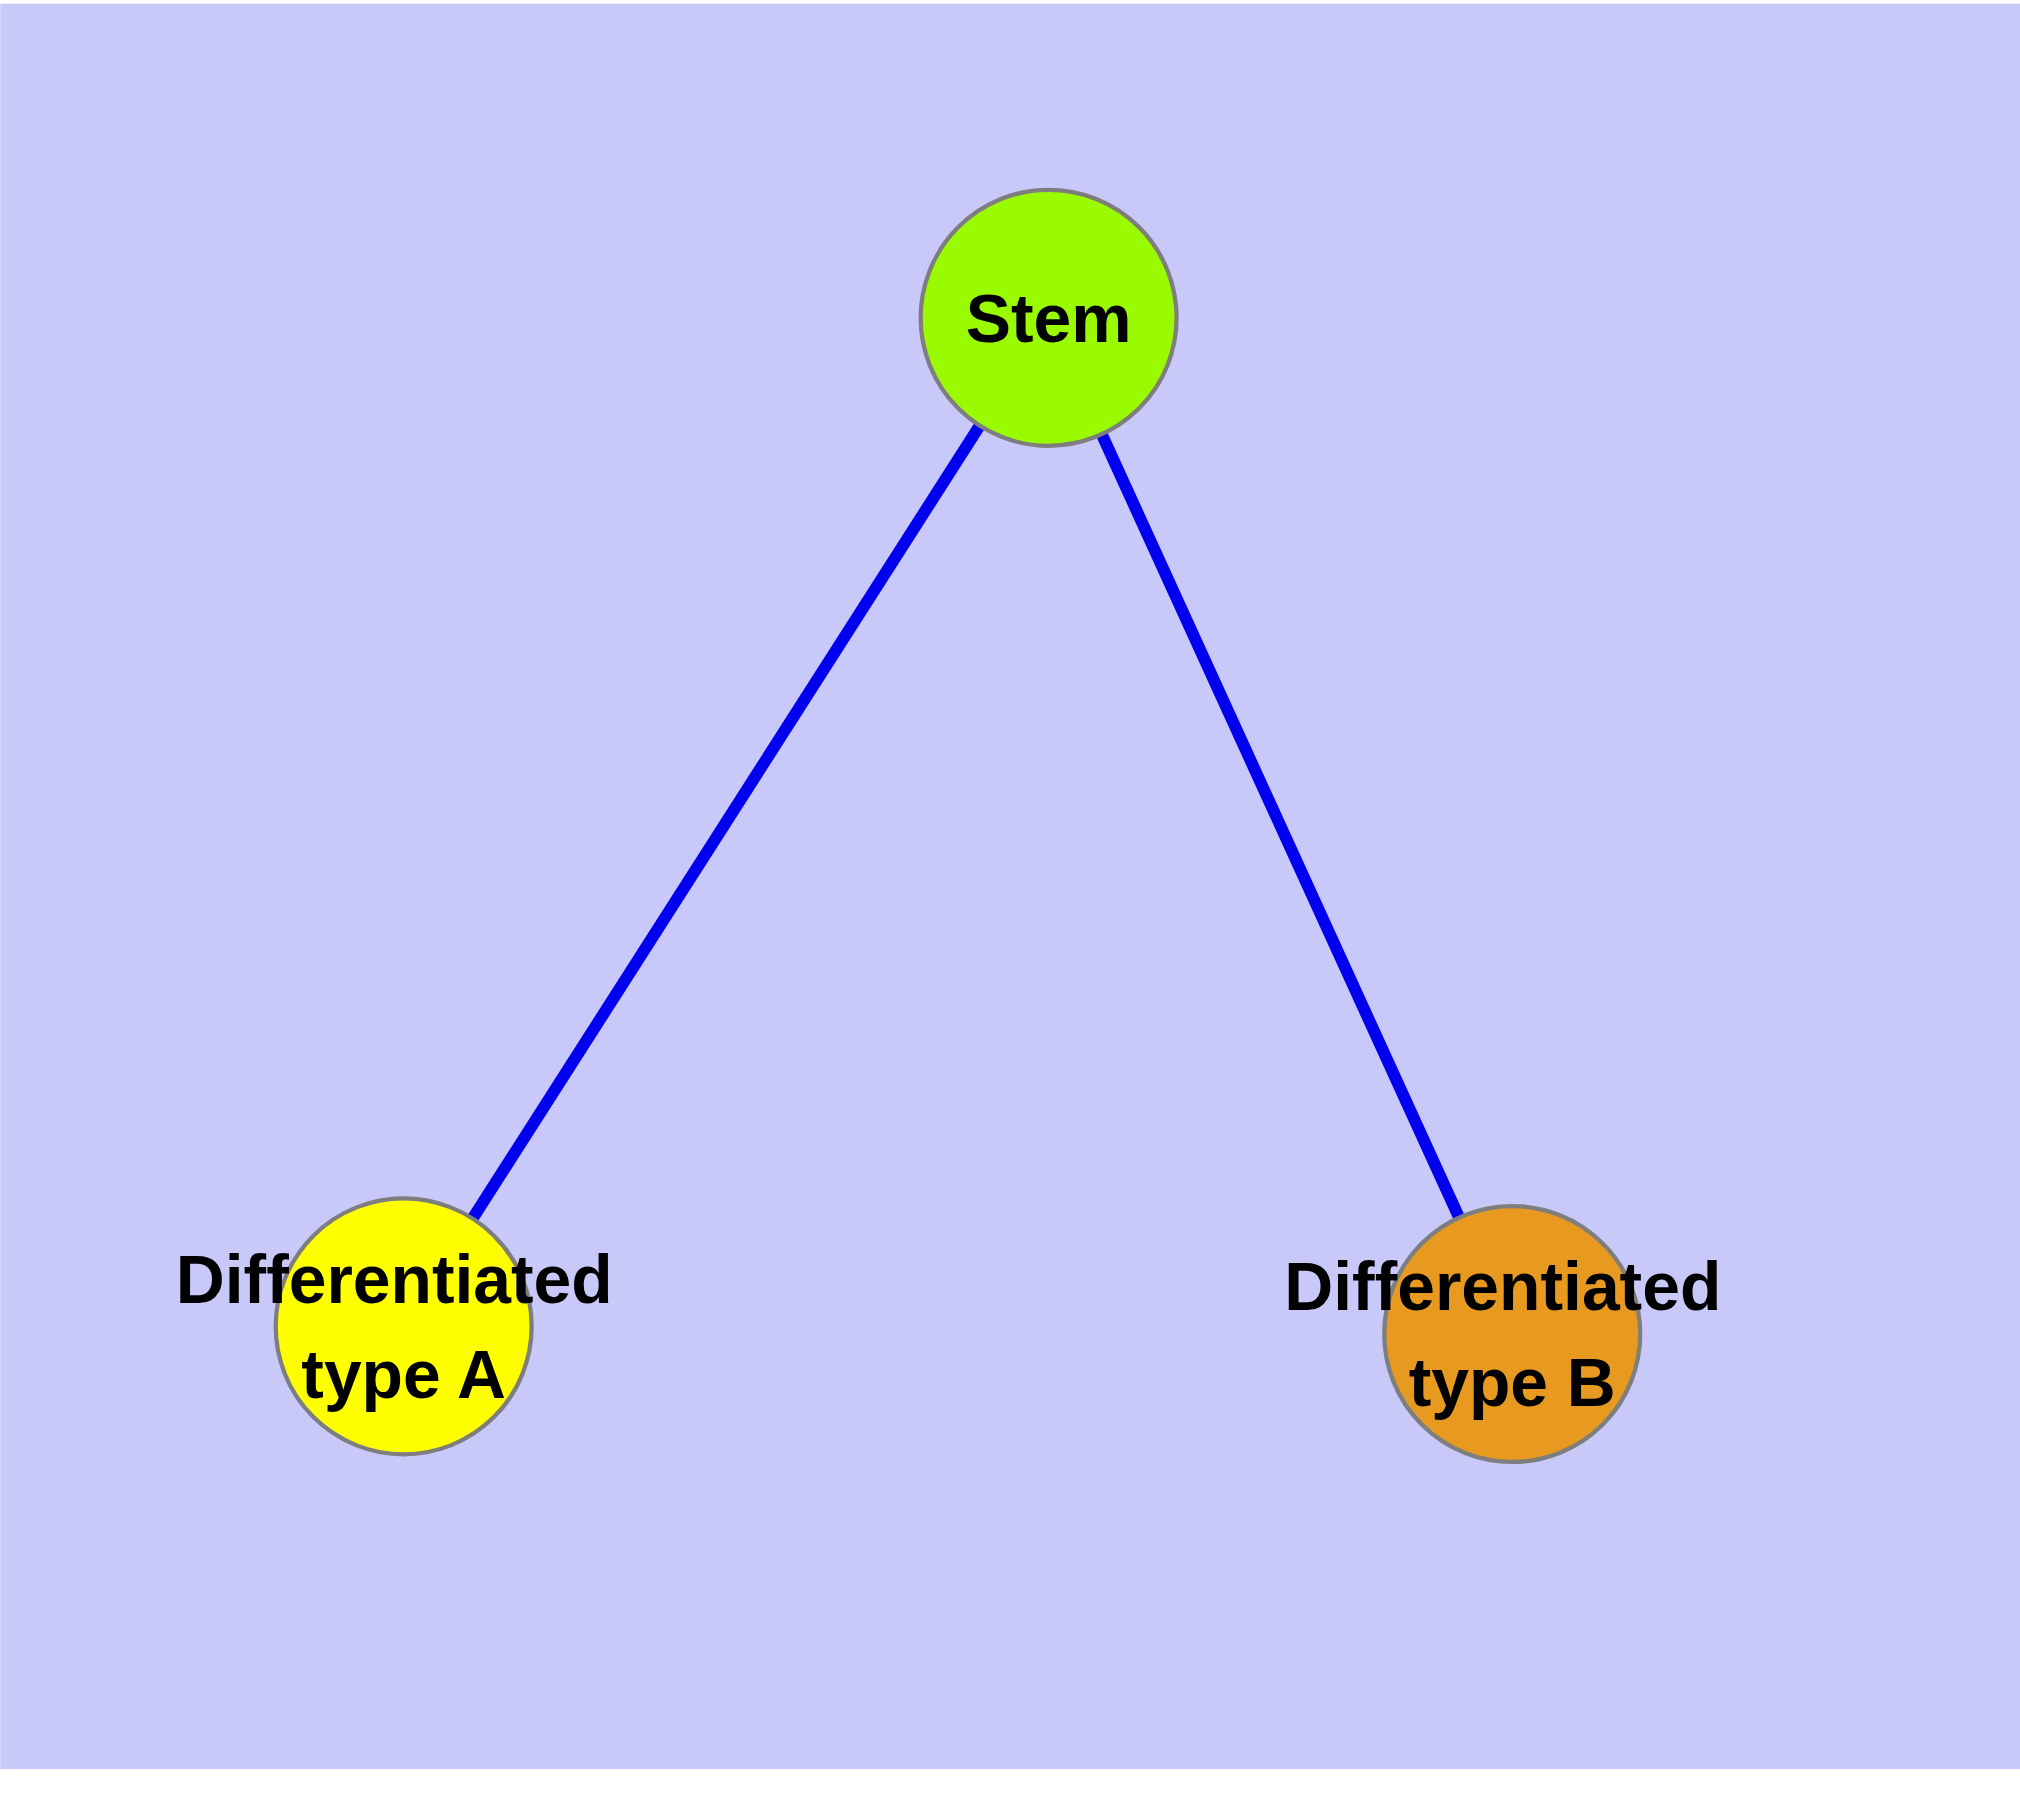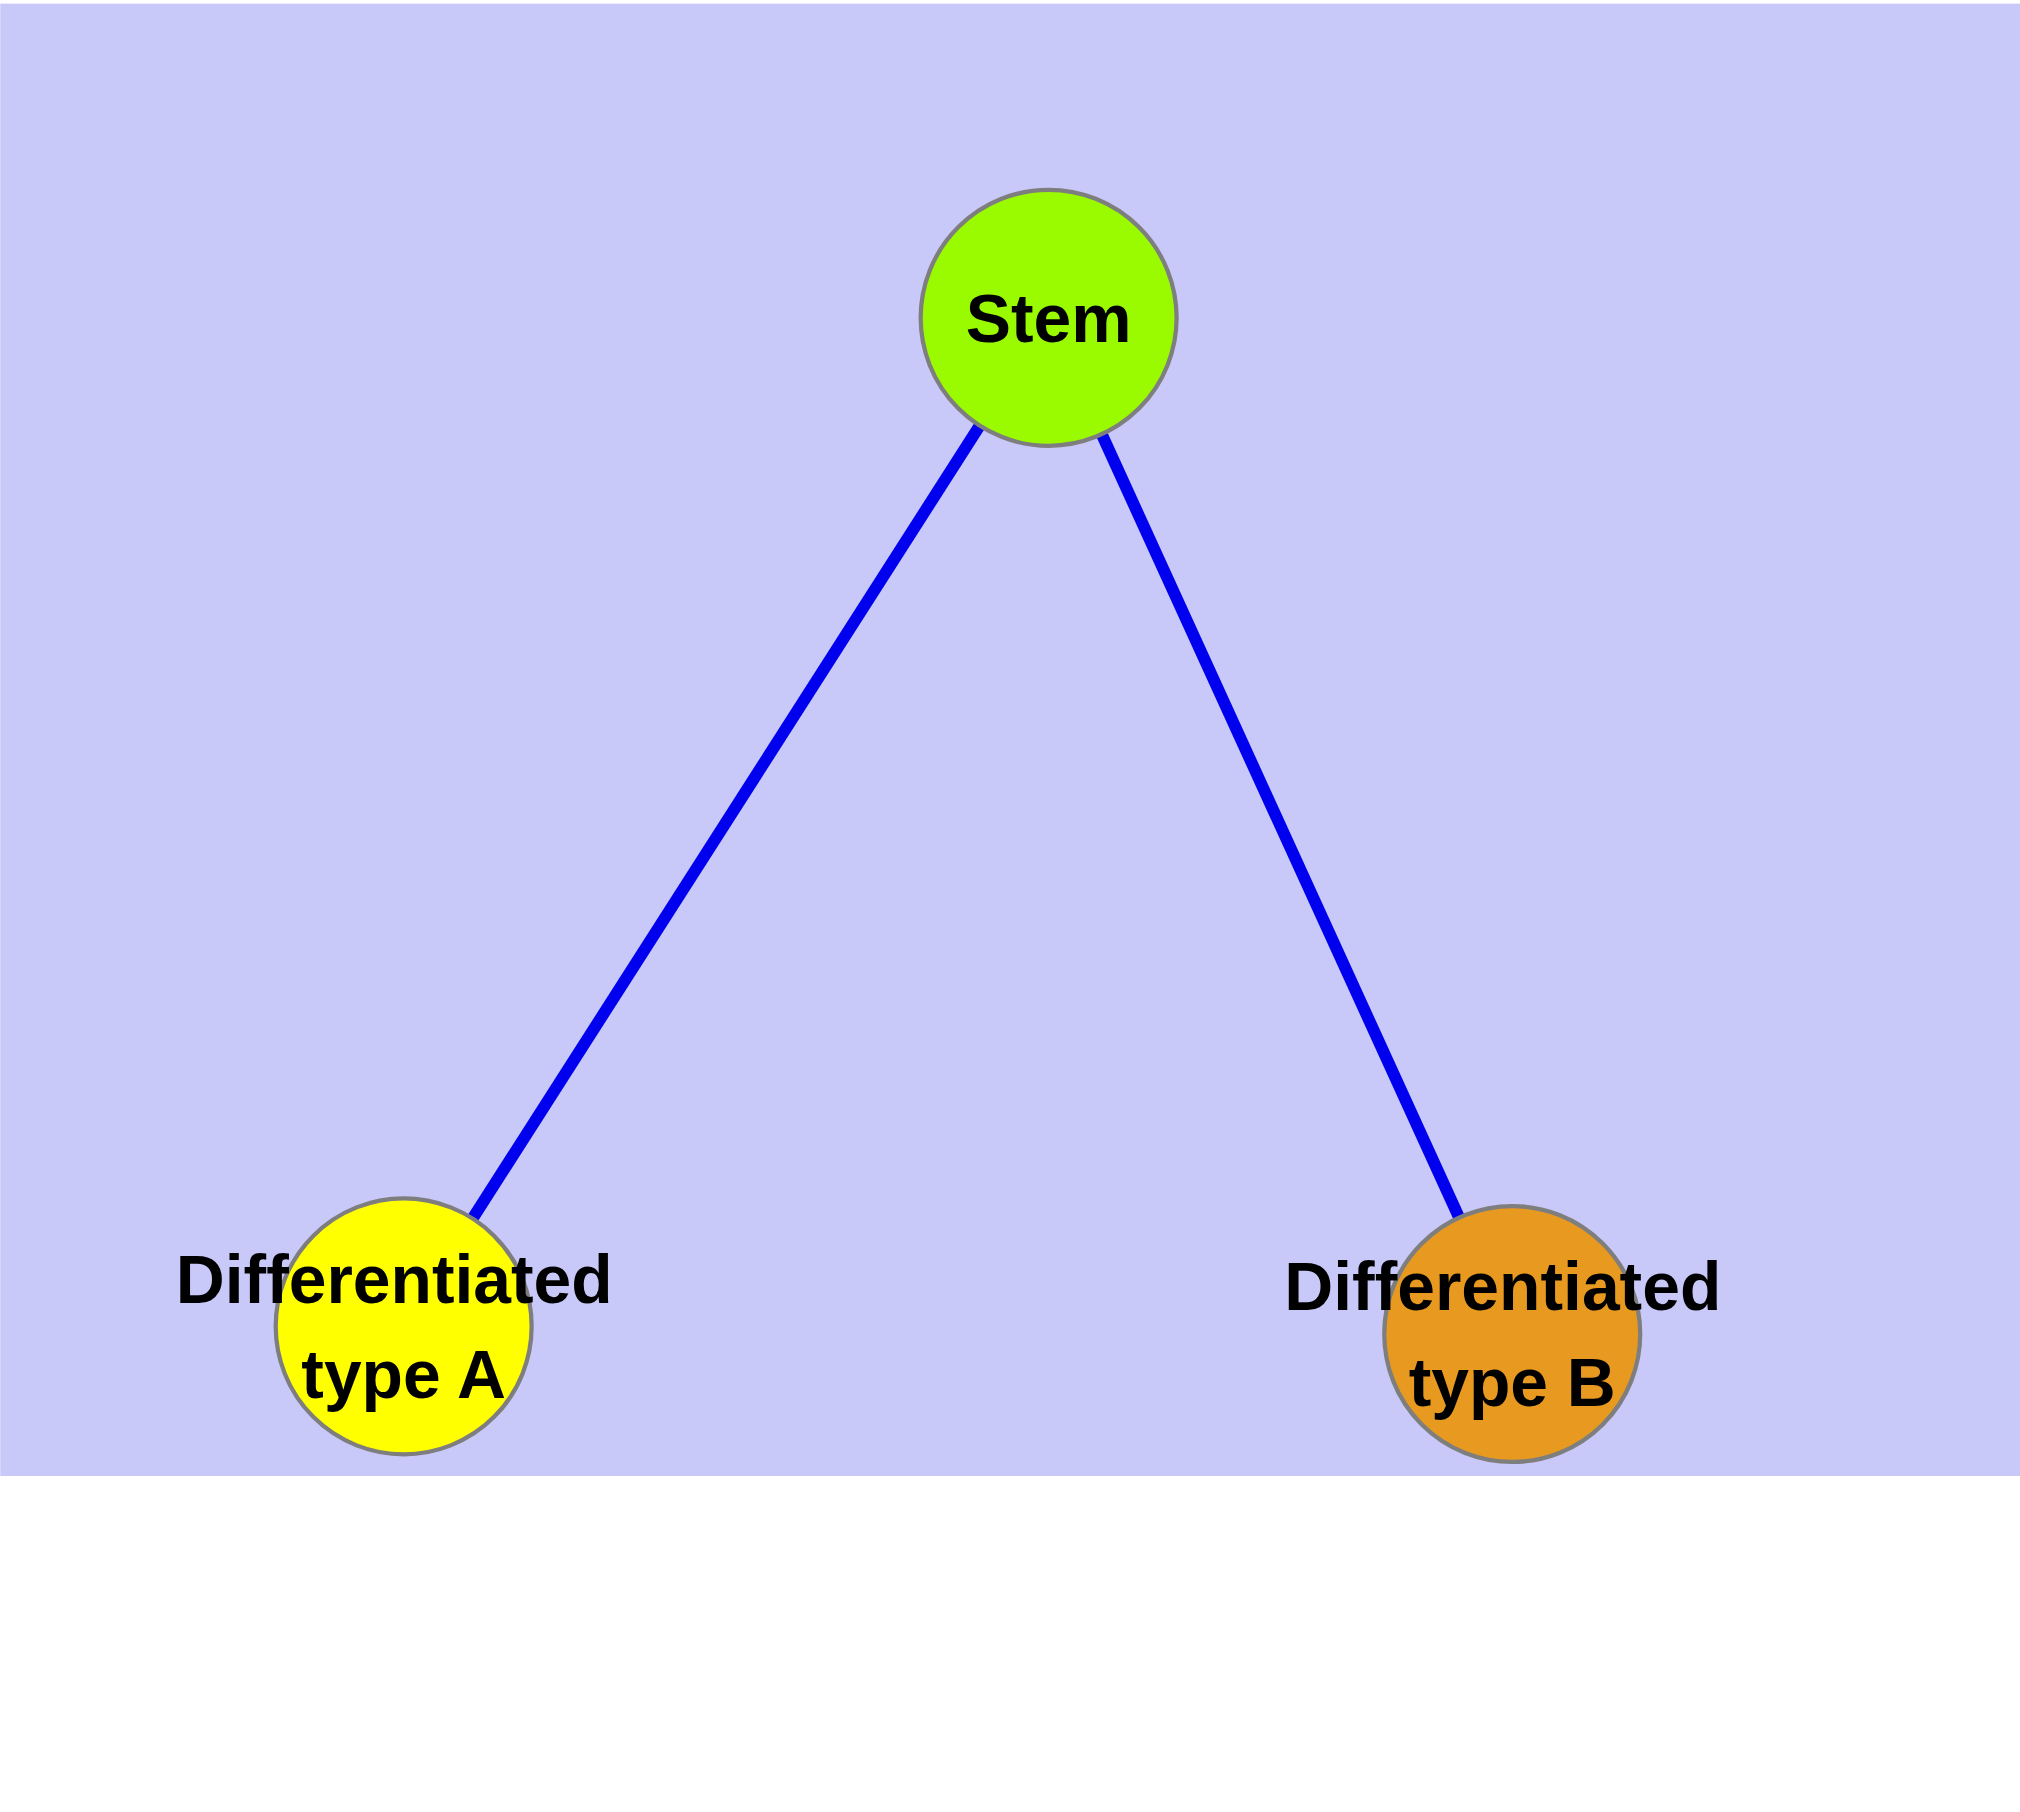--- a/index.html
+++ b/index.html
@@ -3,21 +3,21 @@
 <meta charset="utf-8">
 <style>
   html, body {
     margin: 0;
     padding: 0;
     background: #ffffff;
   }
   .stage {
     position: relative;
     width: 2021px;
-    height: 1476px;
+    height: 1769px;
     overflow: hidden;
   }
   svg.diagram {
     display: block;
     width: 2021px;
     height: 1812px;
   }
   .edge {
     stroke-linecap: butt;
   }

